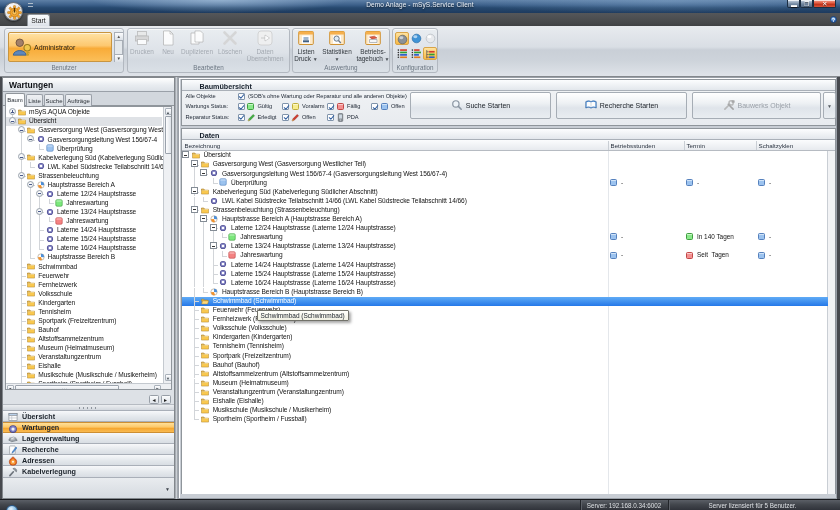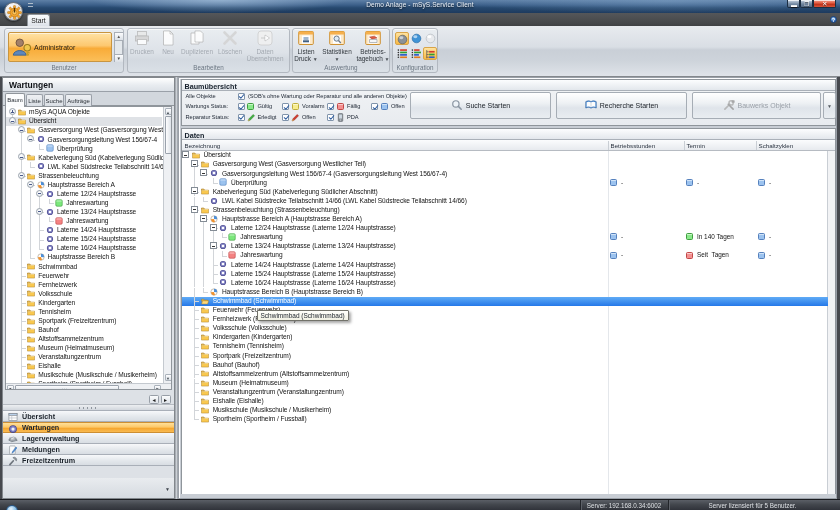--- a/index.html
+++ b/index.html
@@ -143,21 +143,21 @@
   #lp-bottom{position:absolute;left:0;top:400px;width:171px;height:20px;
     background:linear-gradient(180deg,#e9ecef,#d5dae0);}
   #lp-bottom .chev{position:absolute;right:4px;top:8px;font-size:5px;color:#3c424a;}
 
   
   #main-panel{position:absolute;left:178px;top:0;width:659px;height:422px;background:#c8cdd4;
     border:1px solid #9aa0a8;box-shadow:inset 1px 1px 0 #fdfdfe;}
   .mp-box{position:absolute;left:1.5px;width:655px;border:1px solid #8f959b;}
   .mp-header{position:absolute;left:0;top:0;width:100%;height:11px;
     background:linear-gradient(180deg,#fcfdfe,#e3e7ec);border-bottom:1px solid #aab0b8;}
-  .mp-header span{position:absolute;left:3px;top:1.5px;font-size:7.2px;font-weight:bold;color:#16202c;}
+  .mp-header span{position:absolute;left:18px;top:1.5px;font-size:7.2px;font-weight:bold;color:#16202c;}
   #baum-box{top:1px;height:47px;background:linear-gradient(180deg,#f2f4f6,#e8ebef);}
   #daten-box{top:50px;height:366px;background:#fff;}
 
   .flt-label{position:absolute;font-size:5.7px;color:#1d2633;white-space:nowrap;letter-spacing:-0.05px;}
   .checkbox{position:absolute;width:7px;height:7px;background:#fdfdfe;border:1px solid #8094ab;border-radius:1px;}
   .checkbox{font-size:0;line-height:0;} .checkbox svg{position:absolute;left:-0.5px;top:-0.5px;display:block;}
   .chip{position:absolute;width:7px;height:7px;border-radius:1.5px;box-shadow:inset 0 1px 0 rgba(255,255,255,.55);}
   .chip.green{background:#8ae98a;border:1px solid #3f9e3f;}
   .chip.yellow{background:#f7ec8e;border:1px solid #bfae3c;}
   .chip.red{background:#f49090;border:1px solid #c14848;}
@@ -861,30 +861,40 @@
             </span>
             <span class="nlabel">Lagerverwaltung</span>
           </div>
           <div class="nav-item">
             <span style="position:absolute;left:5px;top:0.5px;">
               <svg width="10" height="10" viewBox="0 0 16 16">
                 <rect x="2.5" y="1.5" width="9" height="13" rx="1" fill="#fdfdfd" stroke="#7e858d" stroke-width="0.9"></rect>
         <path d="M12.8,3.2 L7.2,10.3 L6.2,13.2 L8.8,11.6 L14.2,4.8 z" fill="#4f8fd6" stroke="#2b5e9e" stroke-width="0.7"></path>
               </svg>
             </span>
-            <span class="nlabel">Meldungen</span>
+            <span class="nlabel">Recherche</span>
+          </div>
+          <div class="nav-item">
+            <span style="position:absolute;left:5px;top:0.5px;">
+              <svg width="10" height="10" viewBox="0 0 16 16">
+                <path d="M8,1.2 C11,4 14,5.5 14,9.5 A6,5.4 0 0 1 2,9.5 C2,5.5 5,4 8,1.2 z" fill="#e8641e" stroke="#9e3a0c" stroke-width="0.8"></path>
+        <path d="M8,4.5 C10,6.3 12,7.2 12,9.8 A4,3.6 0 0 1 4,9.8 C4,7.2 6,6.3 8,4.5 z" fill="#f6a03c"></path>
+        <circle cx="8" cy="9.2" r="1.7" fill="#fdf1e2"></circle>
+              </svg>
+            </span>
+            <span class="nlabel">Adressen</span>
           </div>
           <div class="nav-item">
             <span style="position:absolute;left:5px;top:0.5px;">
               <svg width="10" height="10" viewBox="0 0 16 16">
                 <path d="M3,13.8 L8.6,7.6" stroke="#6e757d" stroke-width="2.6" stroke-linecap="round"></path>
         <path d="M8,2.5 a4,4 0 0 1 5.5,5.2 l-2.6,-2.1 z" fill="#9aa1a9" stroke="#555c63" stroke-width="0.9"></path>
               </svg>
             </span>
-            <span class="nlabel">Freizeitzentrum</span>
+            <span class="nlabel">Kabelverlegung</span>
           </div>
         </div>
       <div id="lp-bottom">
         <div class="chev">▼</div>
       </div>
     </div>
 
     <div id="main-panel">
       <div id="baum-box" class="mp-box">
         <div class="mp-header">

